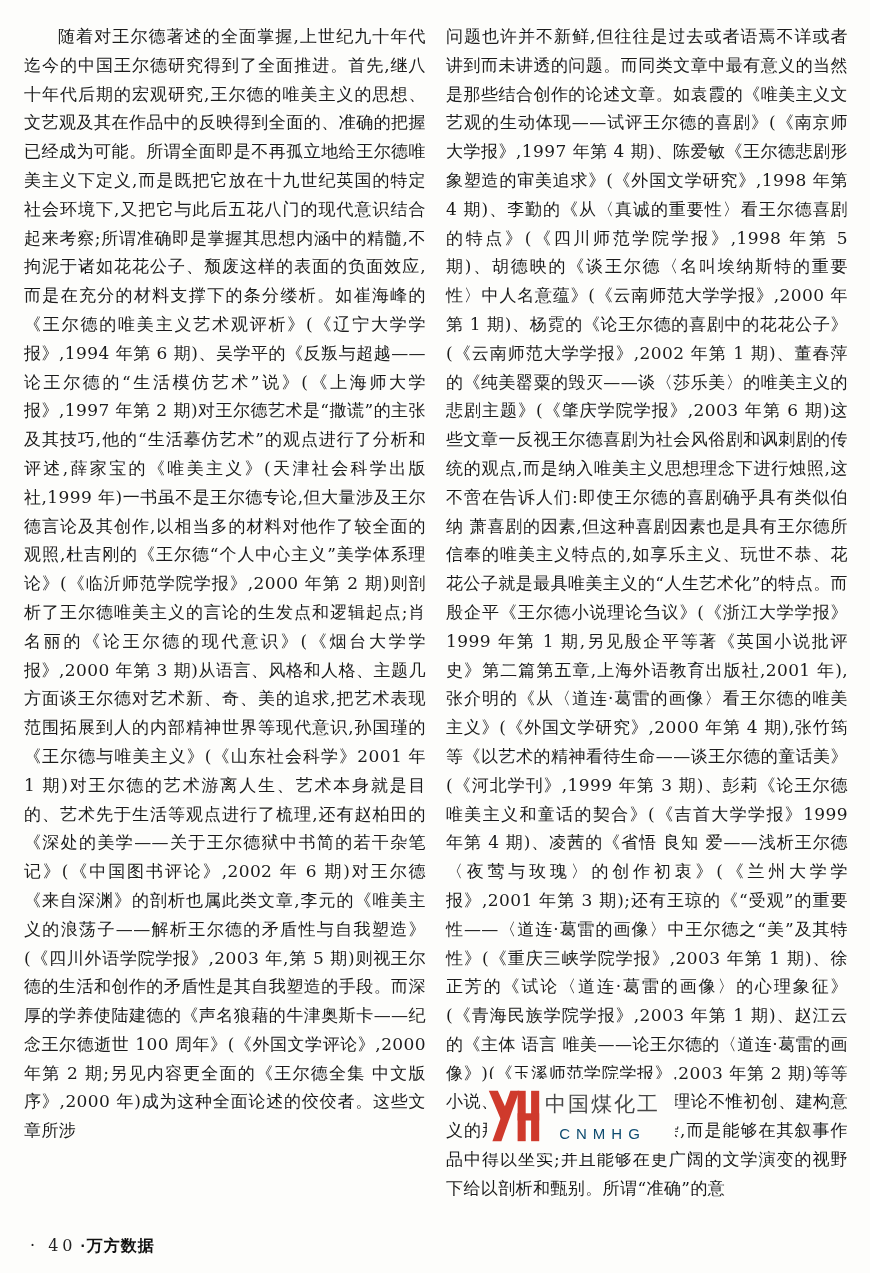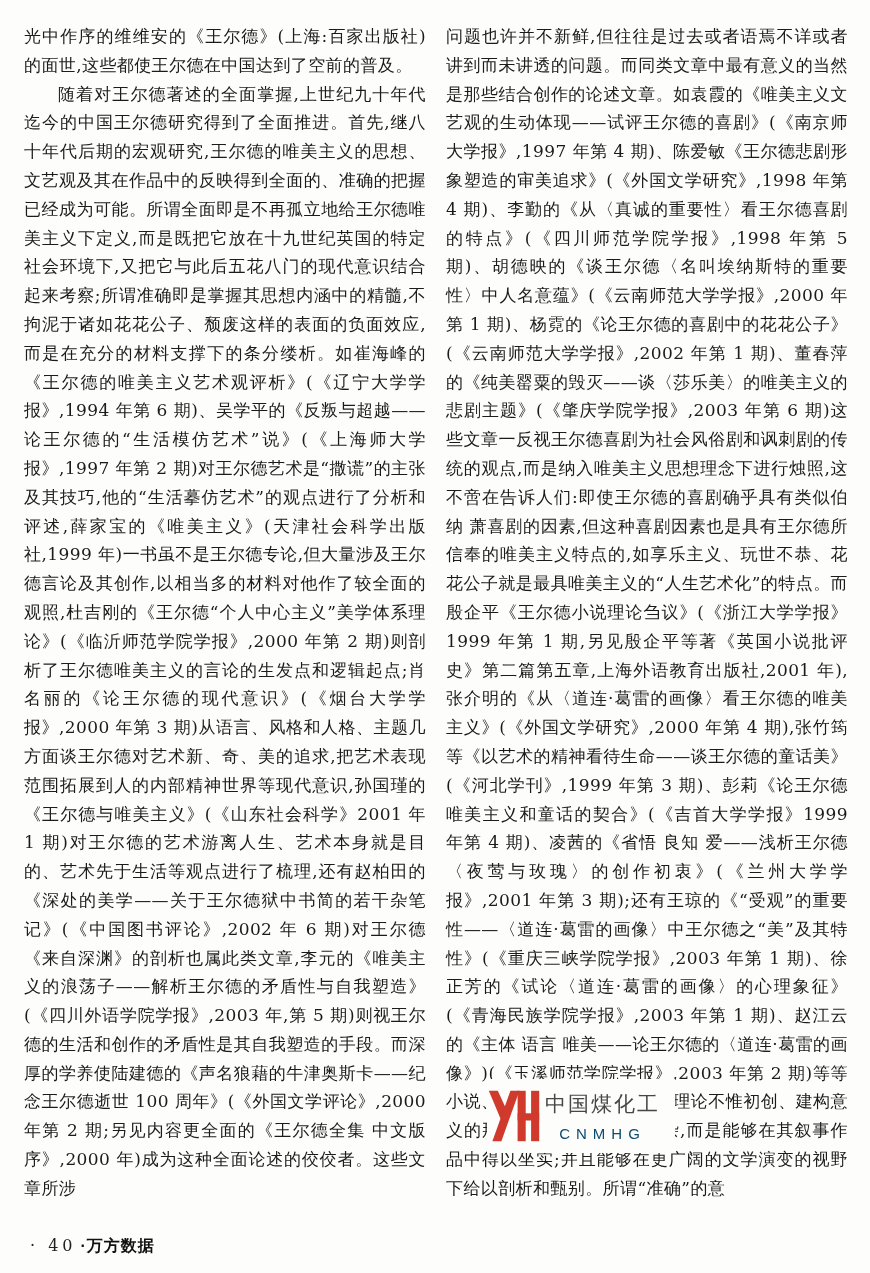--- a/index.html
+++ b/index.html
@@ -84,21 +84,20 @@
     margin-left: 4px;
     letter-spacing: 1px;
   }
 </style>
 </head>
 <body>
 
 <div class="page">
 
   <div class="column col-left">
-    <p>光中作序的维维安的《王尔德》(上海:百家出版社)的面世,这些都使王尔德在中国达到了空前的普及。</p>
     <p class="indent">随着对王尔德著述的全面掌握,上世纪九十年代迄今的中国王尔德研究得到了全面推进。首先,继八十年代后期的宏观研究,王尔德的唯美主义的思想、文艺观及其在作品中的反映得到全面的、准确的把握已经成为可能。所谓全面即是不再孤立地给王尔德唯美主义下定义,而是既把它放在十九世纪英国的特定社会环境下,又把它与此后五花八门的现代意识结合起来考察;所谓准确即是掌握其思想内涵中的精髓,不拘泥于诸如花花公子、颓废这样的表面的负面效应,而是在充分的材料支撑下的条分缕析。如崔海峰的《王尔德的唯美主义艺术观评析》(《辽宁大学学报》,1994 年第 6 期)、吴学平的《反叛与超越——论王尔德的“生活模仿艺术”说》(《上海师大学报》,1997 年第 2 期)对王尔德艺术是“撒谎”的主张及其技巧,他的“生活摹仿艺术”的观点进行了分析和评述,薛家宝的《唯美主义》(天津社会科学出版社,1999 年)一书虽不是王尔德专论,但大量涉及王尔德言论及其创作,以相当多的材料对他作了较全面的观照,杜吉刚的《王尔德“个人中心主义”美学体系理论》(《临沂师范学院学报》,2000 年第 2 期)则剖析了王尔德唯美主义的言论的生发点和逻辑起点;肖名丽的《论王尔德的现代意识》(《烟台大学学报》,2000 年第 3 期)从语言、风格和人格、主题几方面谈王尔德对艺术新、奇、美的追求,把艺术表现范围拓展到人的内部精神世界等现代意识,孙国瑾的《王尔德与唯美主义》(《山东社会科学》2001 年 1 期)对王尔德的艺术游离人生、艺术本身就是目的、艺术先于生活等观点进行了梳理,还有赵柏田的《深处的美学——关于王尔德狱中书简的若干杂笔记》(《中国图书评论》,2002 年 6 期)对王尔德《来自深渊》的剖析也属此类文章,李元的《唯美主义的浪荡子——解析王尔德的矛盾性与自我塑造》(《四川外语学院学报》,2003 年,第 5 期)则视王尔德的生活和创作的矛盾性是其自我塑造的手段。而深厚的学养使陆建德的《声名狼藉的牛津奥斯卡——纪念王尔德逝世 100 周年》(《外国文学评论》,2000 年第 2 期;另见内容更全面的《王尔德全集 中文版序》,2000 年)成为这种全面论述的佼佼者。这些文章所涉</p>
   </div>
 
   <div class="column col-right">
     <p>问题也许并不新鲜,但往往是过去或者语焉不详或者讲到而未讲透的问题。而同类文章中最有意义的当然是那些结合创作的论述文章。如袁霞的《唯美主义文艺观的生动体现——试评王尔德的喜剧》(《南京师大学报》,1997 年第 4 期)、陈爱敏《王尔德悲剧形象塑造的审美追求》(《外国文学研究》,1998 年第 4 期)、李勤的《从〈真诚的重要性〉看王尔德喜剧的特点》(《四川师范学院学报》,1998 年第 5 期)、胡德映的《谈王尔德〈名叫埃纳斯特的重要性〉中人名意蕴》(《云南师范大学学报》,2000 年第 1 期)、杨霓的《论王尔德的喜剧中的花花公子》(《云南师范大学学报》,2002 年第 1 期)、董春萍的《纯美罂粟的毁灭——谈〈莎乐美〉的唯美主义的悲剧主题》(《肇庆学院学报》,2003 年第 6 期)这些文章一反视王尔德喜剧为社会风俗剧和讽刺剧的传统的观点,而是纳入唯美主义思想理念下进行烛照,这不啻在告诉人们:即使王尔德的喜剧确乎具有类似伯纳 萧喜剧的因素,但这种喜剧因素也是具有王尔德所信奉的唯美主义特点的,如享乐主义、玩世不恭、花花公子就是最具唯美主义的“人生艺术化”的特点。而殷企平《王尔德小说理论刍议》(《浙江大学学报》1999 年第 1 期,另见殷企平等著《英国小说批评史》第二篇第五章,上海外语教育出版社,2001 年),张介明的《从〈道连·葛雷的画像〉看王尔德的唯美主义》(《外国文学研究》,2000 年第 4 期),张竹筠等《以艺术的精神看待生命——谈王尔德的童话美》(《河北学刊》,1999 年第 3 期)、彭莉《论王尔德唯美主义和童话的契合》(《吉首大学学报》1999 年第 4 期)、凌茜的《省悟 良知 爱——浅析王尔德〈夜莺与玫瑰〉的创作初衷》(《兰州大学学报》,2001 年第 3 期);还有王琼的《“受观”的重要性——〈道连·葛雷的画像〉中王尔德之“美”及其特性》(《重庆三峡学院学报》,2003 年第 1 期)、徐正芳的《试论〈道连·葛雷的画像〉的心理象征》(《青海民族学院学报》,2003 年第 1 期)、赵江云的《主体 语言 唯美——论王尔德的〈道连·葛雷的画像》)(《玉溪师范学院学报》,2003 年第 2 期)等等小说、童话来印证王尔德德的理论不惟初创、建构意义的那种理论上的空洞、驳杂,而是能够在其叙事作品中得以坐实;并且能够在更广阔的文学演变的视野下给以剖析和甄别。所谓“准确”的意</p>
   </div>
 
   <div class="watermark">
     <svg class="wm-logo-svg" width="54" height="52" viewBox="0 0 60 56" aria-hidden="true">
       <polygon points="2,0 12,0 24,26 18,38" fill="#cf3a2c"></polygon>

